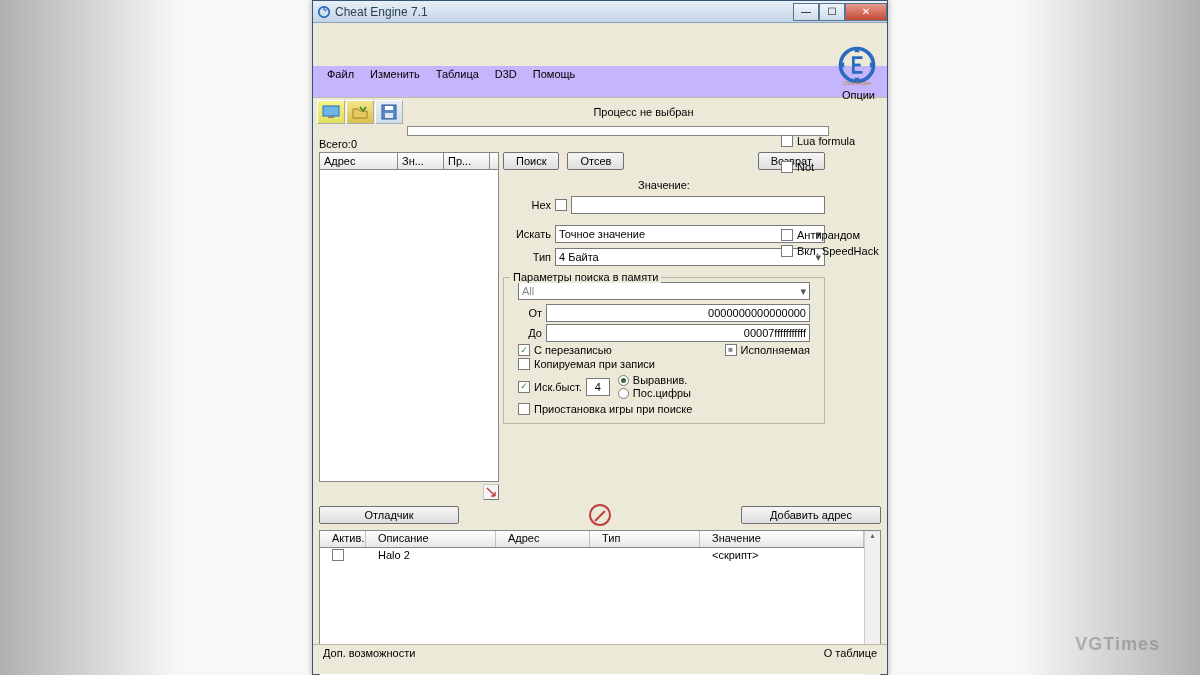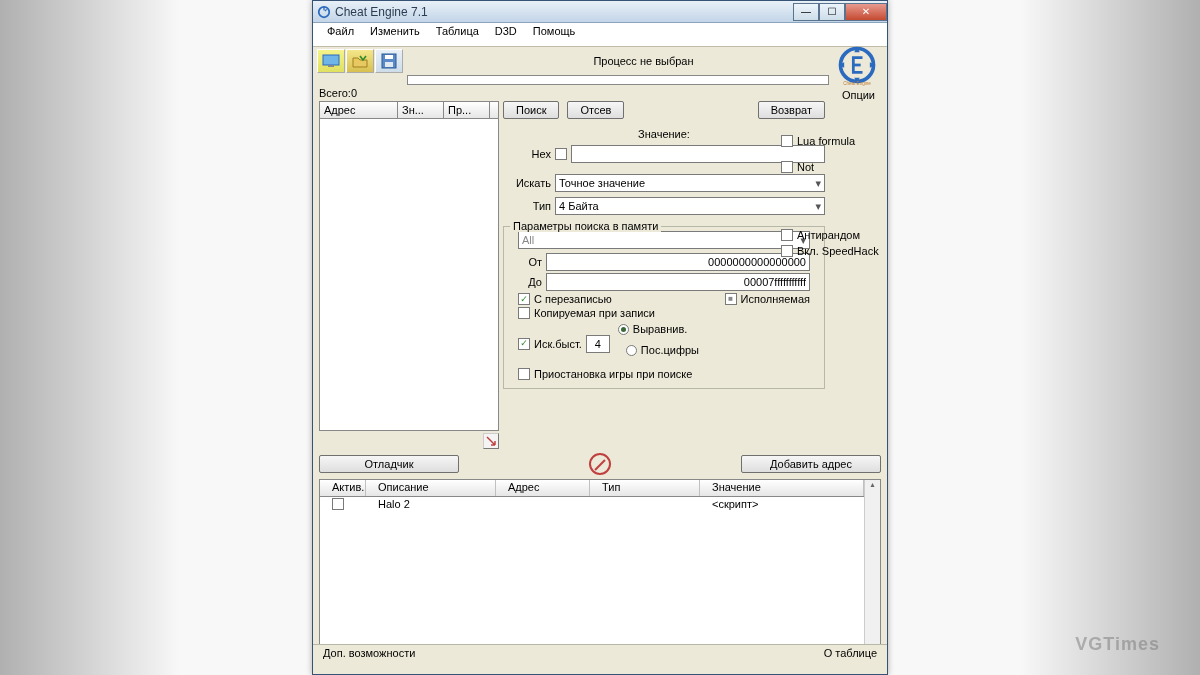--- a/index.html
+++ b/index.html
@@ -6,21 +6,21 @@
 body { font-family: "Segoe UI", Tahoma, sans-serif; font-size: 11px; background: linear-gradient(to right, #b0b0b0, #f8f8f8 15%, #f8f8f8 85%, #b0b0b0); width: 1200px; height: 675px; position: relative; }
 .window { position: absolute; left: 312px; top: 0; width: 576px; height: 675px; background: #ece9d8; border: 1px solid #365277; box-shadow: 0 0 6px rgba(0,0,0,0.3); }
 .titlebar { height: 22px; background: linear-gradient(to bottom, #e8f0f7, #c3d5e8); display: flex; align-items: center; padding-left: 4px; border-bottom: 1px solid #8ba3bc; }
 .titlebar-icon { width: 14px; height: 14px; margin-right: 4px; }
 .titlebar-text { flex: 1; font-size: 12px; color: #2b3d52; }
 .titlebar-btns { display: flex; height: 18px; }
 .tbtn { width: 26px; height: 18px; border: 1px solid #5a738f; display: flex; align-items: center; justify-content: center; font-size: 10px; margin-left: 0px; }
 .tbtn.min { background: linear-gradient(#edf4fb,#cddde9); }
 .tbtn.max { background: linear-gradient(#edf4fb,#cddde9); }
 .tbtn.close { background: linear-gradient(#e89a8e,#c54a32); width: 42px; color: #fff; }
-.menubar { height: 24px; background: #ffffff; display: flex; padding-left: 6px; border-bottom: 1px solid #c0bca8; }
+.menubar { height: 32px; background: #c4b5fd; display: flex; padding-left: 6px; border-bottom: 1px solid #c0bca8; margin-top: 43px; }
 .menu-item { padding: 2px 8px; }
 .toolbar-row { height: 28px; display: flex; align-items: center; padding: 2px 4px; gap: 0; }
 .tool-btn { width: 28px; height: 24px; border: 1px outset #fff; display: flex; align-items: center; justify-content: center; margin-right: 1px; }
 .tool-btn.proc { background: linear-gradient(#f4f48a,#e0e060); }
 .tool-btn.open { background: linear-gradient(#f4e68a,#d8c050); }
 .tool-btn.save { background: linear-gradient(#e8f0f7,#cddde9); }
 .progressbar { height: 10px; flex: 1; border: 1px solid #888; background: #fff; margin: 0 6px 0 2px; }
 .ce-logo { width: 48px; height: 44px; position: absolute; right: 6px; top: 42px; }
 .total-row { padding: 0 6px; height: 14px; }
 .content { display: flex; padding: 0 6px; gap: 4px; }
@@ -195,21 +195,21 @@
         </div>
         <div class="row" style="margin-top:4px">
           <span class="cb checked"></span>
           <span>Иск.быст.</span>
           <input class="text-input" style="width: 24px; text-align: center;" value="4">
           <div style="display:flex;flex-direction:column;gap:1px;margin-left:4px">
             <div class="row" style="margin:0">
                 <span class="radio checked"></span>
                 <span>Выравнив.</span>
               </div>
-            <div class="row" style="margin:8px">
+            <div class="row" style="margin:0">
                 <span class="radio"></span>
                 <span>Пос.цифры</span>
               </div>
           </div>
         </div>
         <div class="row" style="margin-top:4px">
           <span class="cb"></span>
           <span>Приостановка игры при поиске</span>
         </div>
       </div>

